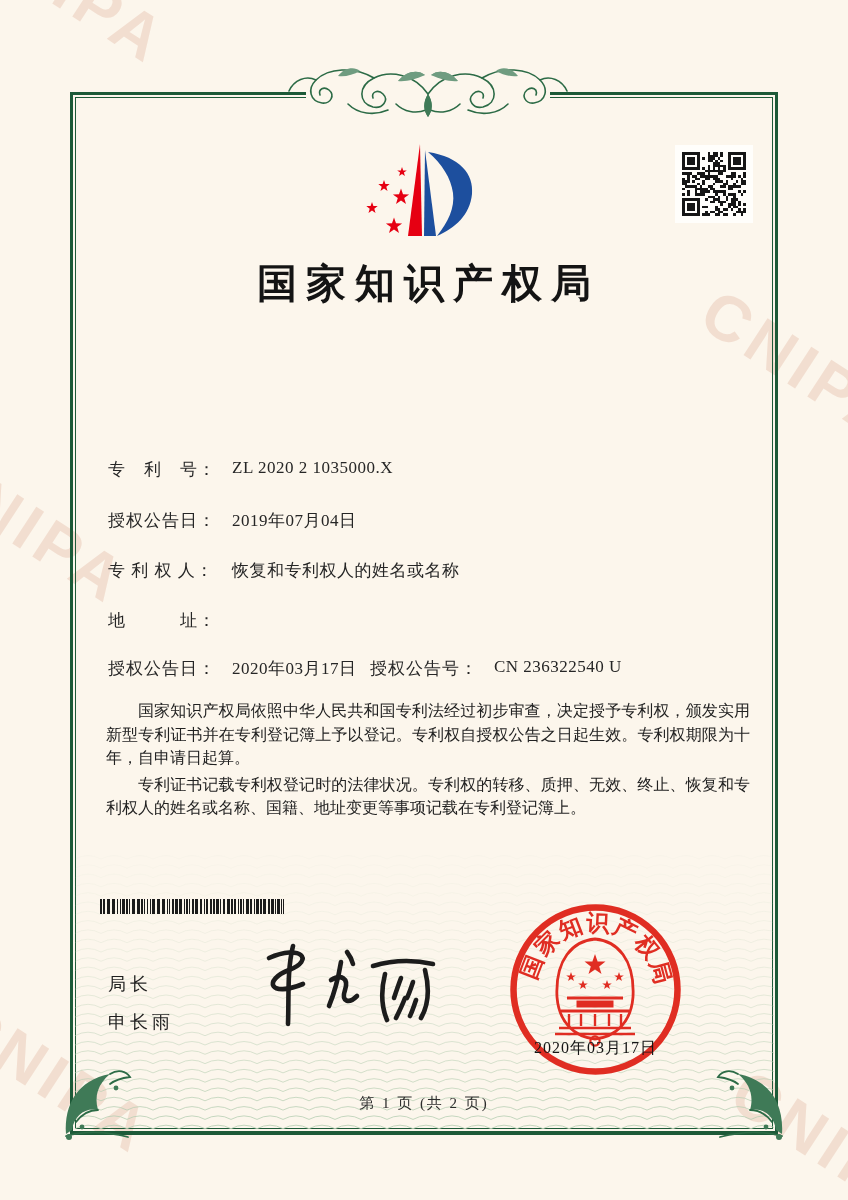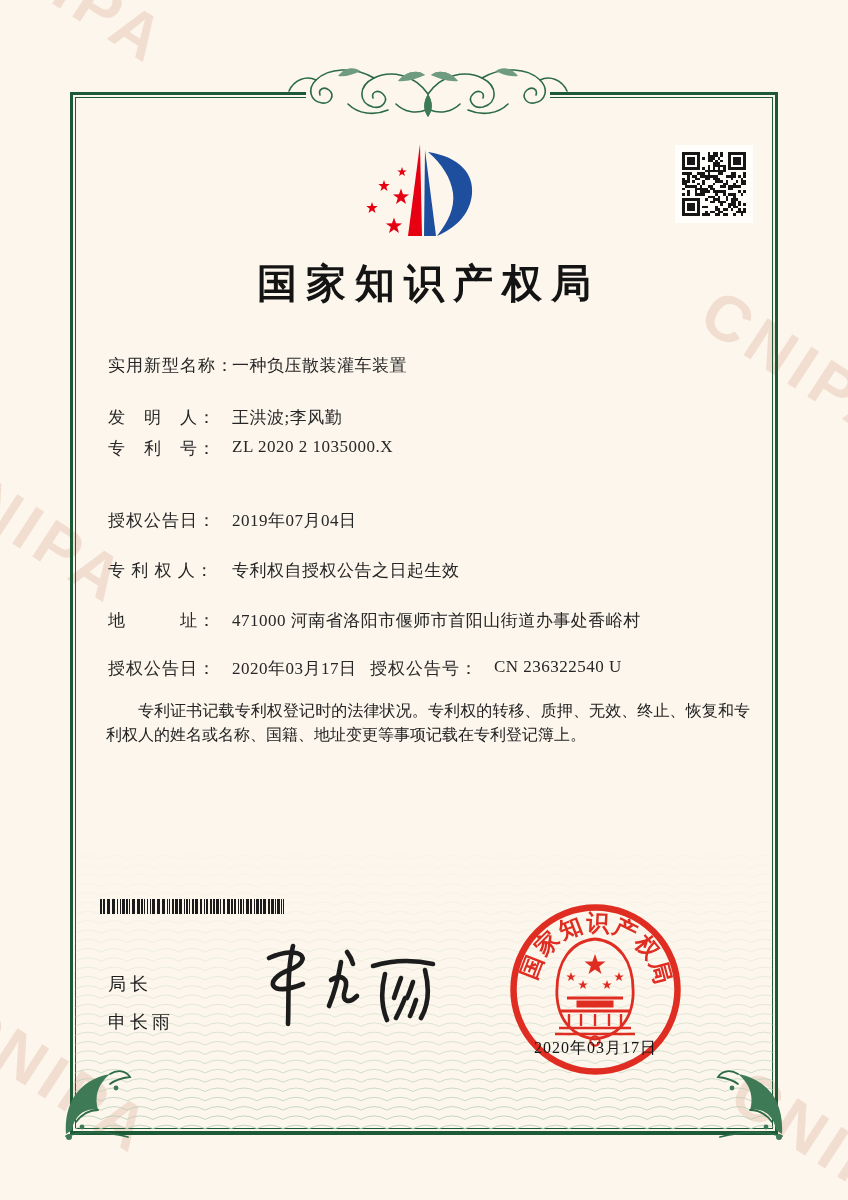--- a/index.html
+++ b/index.html
@@ -17,21 +17,21 @@
   .abs{position:absolute;}
   .cert-no{left:106px;top:138px;font-size:17px;letter-spacing:3px;color:#333;}
   .title{left:0;top:256px;width:848px;text-align:center;font-size:40px;font-weight:bold;
          color:#141414;letter-spacing:9px;text-indent:9px;}
 
   .f-row{position:absolute;left:0;width:848px;height:26px;font-size:17px;color:#262626;}
   .f-row .lbl{position:absolute;left:108px;letter-spacing:1px;}
   .f-row .val{position:absolute;left:232px;letter-spacing:0.5px;}
   .f-row .lbl2{position:absolute;left:370px;letter-spacing:1px;}
   .f-row .val2{position:absolute;left:494px;letter-spacing:0.5px;}
-  .r0{top:354px}.r1{top:406px}.r2{top:437px}.r3{top:509px}
+  .r0{top:354px}.r1{top:406px}.r2{top:458px}.r3{top:509px}
   .r4{top:559px}.r5{top:609px}.r6{top:657px}
 
   .body-text{left:106px;top:699px;width:644px;font-size:16px;line-height:23.5px;
              color:#222;text-align:justify;}
   .body-text p{margin:0 0 3px 0;text-indent:2em;}
 
   .qr-patch{left:675px;top:145px;width:78px;height:78px;background:#fffefb;}
   #qr{position:absolute;left:7px;top:7px;width:64px;height:64px;}
   #qr i{position:absolute;background:#161616;}
 
@@ -454,52 +454,44 @@
         <i style="left: 35.84px; top: 61.44px; width: 2.56px; height: 2.56px;"></i>
         <i style="left: 40.96px; top: 61.44px; width: 2.56px; height: 2.56px;"></i>
         <i style="left: 43.52px; top: 61.44px; width: 2.56px; height: 2.56px;"></i>
         <i style="left: 51.2px; top: 61.44px; width: 2.56px; height: 2.56px;"></i>
         <i style="left: 58.88px; top: 61.44px; width: 2.56px; height: 2.56px;"></i>
       </div>
   </div>
 
   <div class="abs title">国家知识产权局</div>
 
-  <div class="f-row r0">
-    <span class="lbl">实用新型名称：</span>
-    <span class="val">一种负压散装灌车装置</span>
-  </div>
-  <div class="f-row r1">
-    <span class="lbl">发　明　人：</span>
-    <span class="val">王洪波;李风勤</span>
-  </div>
   <div class="f-row r2">
     <span class="lbl">专　利　号：</span>
     <span class="val">ZL 2020 2 1035000.X</span>
   </div>
   <div class="f-row r3">
     <span class="lbl">授权公告日：</span>
     <span class="val">2019年07月04日</span>
   </div>
   <div class="f-row r4">
     <span class="lbl">专 利 权 人：</span>
-    <span class="val">专利权自授权公告之日起生效</span>
+    <span class="val">恢复和专利权人的姓名或名称</span>
   </div>
   <div class="f-row r5">
     <span class="lbl">地　　　址：</span>
-    <span class="val">471000 河南省洛阳市偃师市首阳山街道办事处香峪村</span>
   </div>
   <div class="f-row r6">
     <span class="lbl">授权公告日：</span>
     <span class="val">2020年03月17日</span>
     <span class="lbl2">授权公告号：</span>
     <span class="val2">CN 236322540 U</span>
   </div>
 
   <div class="abs body-text">
+    <p>国家知识产权局依照中华人民共和国专利法经过初步审查，决定授予专利权，颁发实用新型专利证书并在专利登记簿上予以登记。专利权自授权公告之日起生效。专利权期限为十年，自申请日起算。</p>
     <p>专利证书记载专利权登记时的法律状况。专利权的转移、质押、无效、终止、恢复和专利权人的姓名或名称、国籍、地址变更等事项记载在专利登记簿上。</p>
   </div>
 
   <div id="barcode" class="z2">
       <i style="left: 0px; width: 2px;"></i>
       <i style="left: 3px; width: 2px;"></i>
       <i style="left: 7px; width: 3px;"></i>
       <i style="left: 12px; width: 3px;"></i>
       <i style="left: 17px; width: 1px;"></i>
       <i style="left: 20px; width: 1px;"></i>
@@ -603,14 +595,15 @@
           <path d="M118,117 L118,129"></path>
       </g>
       <path d="M56,131 L128,131" stroke-width="2.6"></path>
       <path d="M52,137 L132,137" stroke-width="2.6"></path>
       <circle cx="92" cy="144" r="4.6" fill="none" stroke-width="2.2"></circle>
     </g>
   </svg>
 
   <div class="abs seal-date">2020年03月17日</div>
 
+  <div class="abs page-num z2">第 1 页 (共 2 页)</div>
 
 </div>
 
 </body></html>

